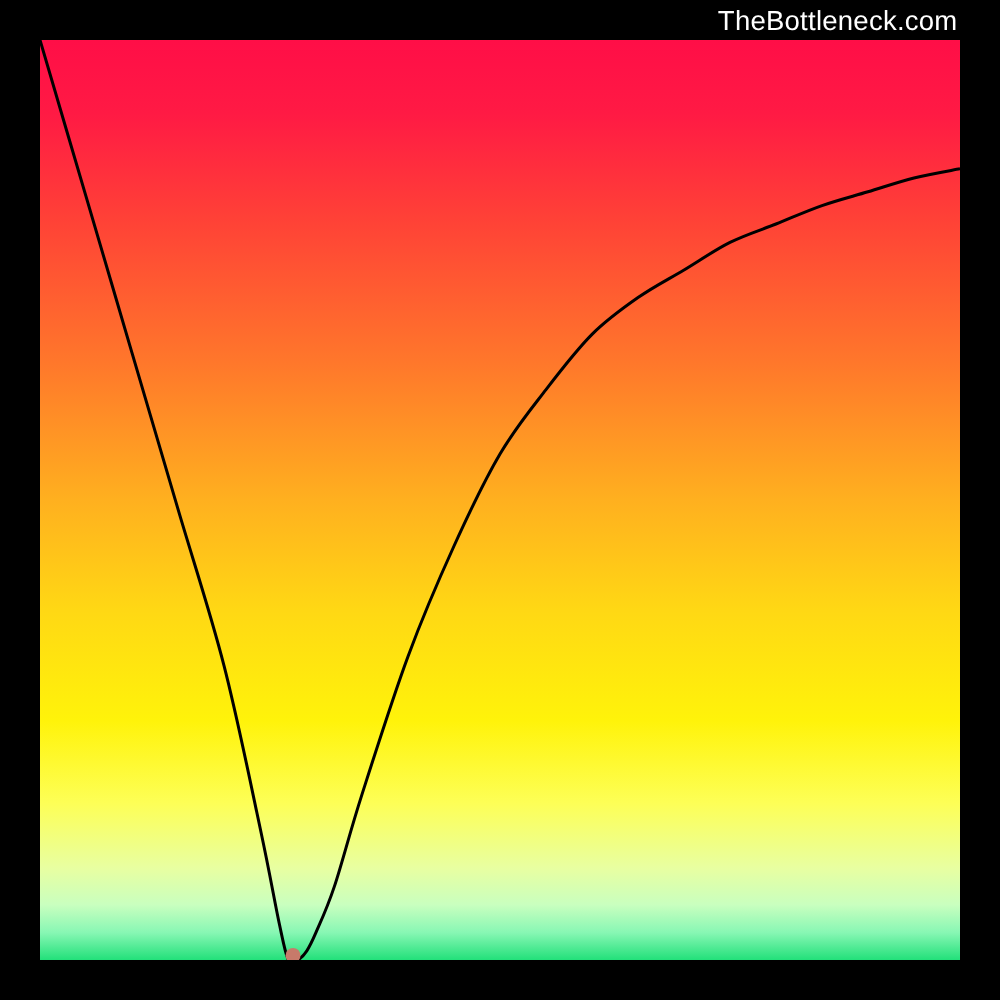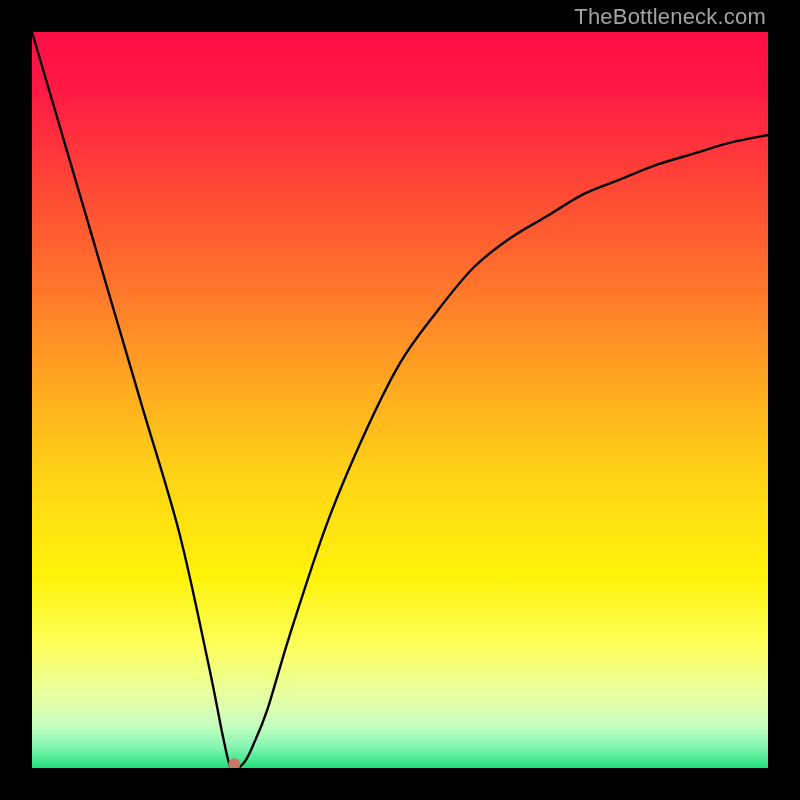--- a/index.html
+++ b/index.html
@@ -15,21 +15,21 @@
   .frame {
     position: absolute;
     inset: 0;
     box-sizing: border-box;
     border: 32px solid #000;
   }
   .watermark {
     position: absolute;
     top: 4px;
     right: 34px;
-    color: #a3a3a3;
+    color: #ffffff;
     font-size: 22px;
     letter-spacing: 0.2px;
   }
   .plot-area {
     position: absolute;
     left: 32px;
     right: 32px;
     top: 32px;
     bottom: 32px;
     overflow: hidden;

